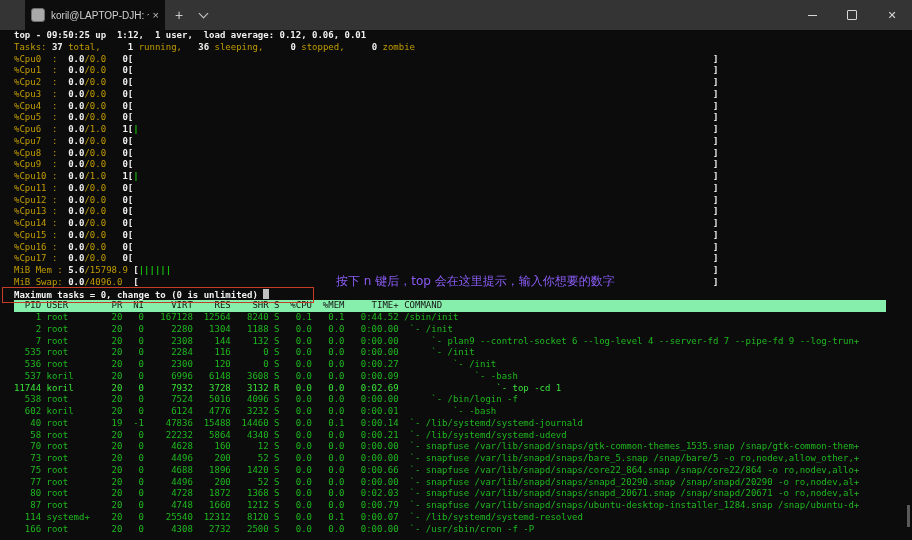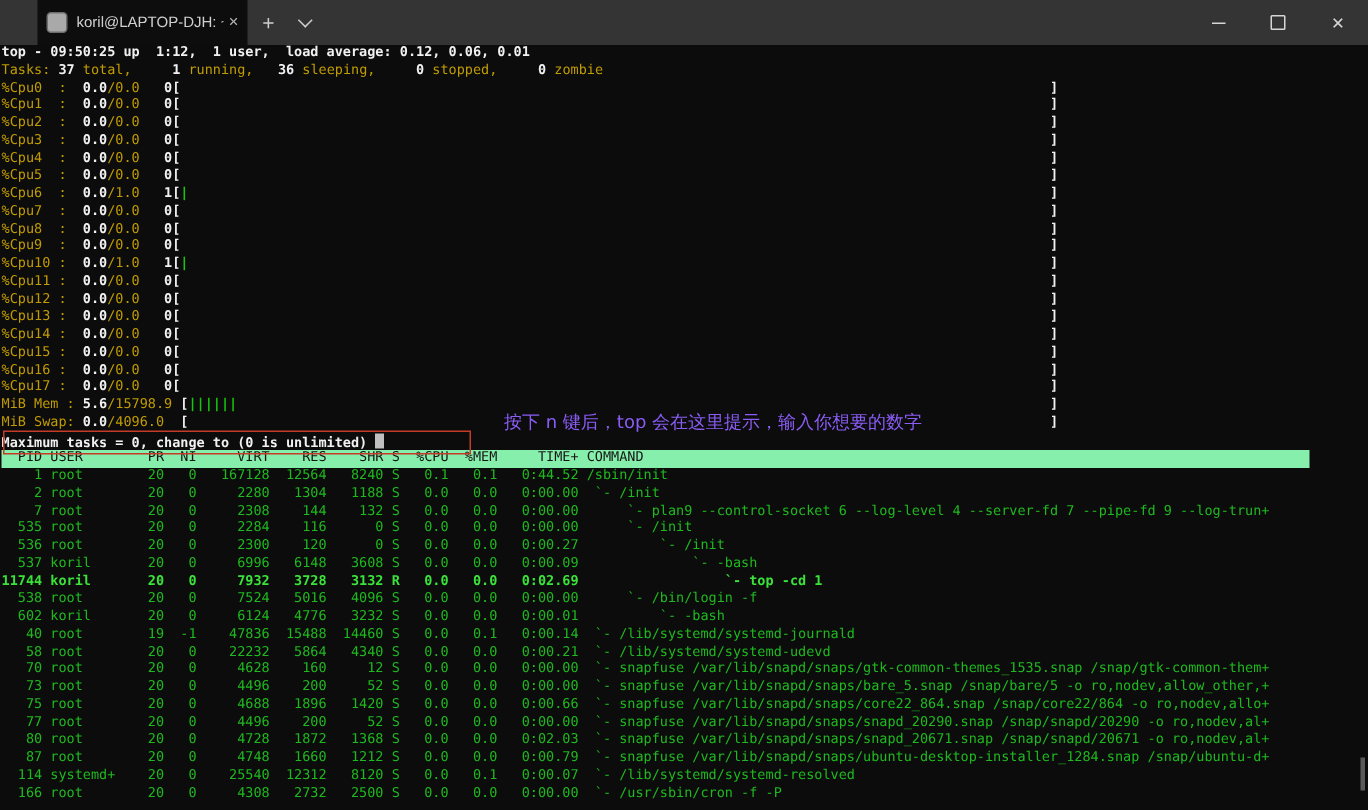--- a/index.html
+++ b/index.html
@@ -21,27 +21,27 @@
   .chev{width:6px;height:6px;border-right:1px solid #cccccc;border-bottom:1px solid #cccccc;
         transform:rotate(45deg);margin-top:-3px;}
   .winbtns{position:absolute;right:0;top:0;height:30px;display:flex;}
   .winbtn{width:40px;height:30px;display:flex;align-items:center;justify-content:center;
           color:#d6d6d6;font:11px "DejaVu Sans",sans-serif;}
   .min-glyph{display:block;width:9px;height:1px;background:#d6d6d6;}
   .max-glyph{display:block;width:8px;height:8px;border:1px solid #d6d6d6;border-radius:1px;}
   
   .term{position:absolute;top:30px;left:0;width:912px;height:510px;background:#0c0c0c;
         font:9px/11.75px "DejaVu Sans Mono",monospace;white-space:pre;
-        padding-left:1px;box-sizing:border-box;overflow:hidden;color:#cccccc;}
+        padding-left:14px;box-sizing:border-box;overflow:hidden;color:#cccccc;}
   .line{height:11.75px;}
   .w{color:#f1f1f1;font-weight:bold;}
   .y{color:#c19c00;margin-top:24px;}
   .bar{color:#16c60c;font-weight:bold;}
   .g{color:#1fb81f;}
-  .grun{color:#3ae23a;font-weight:bold;}
+  .grun{color:#3ae23a;font-weight:normal;}
   .hdr{background:#86efac;color:#141414;width:fit-content;}
   .cursor{display:inline-block;width:5.5px;height:10px;background:#c0c0c0;vertical-align:-1px;}
   
   .annotation-box{position:absolute;left:2px;top:287px;width:310px;height:14px;
                   border:1px solid #c43b28;}
   .annotation-text{position:absolute;left:336px;top:273px;color:#8b5cf6;
                    font:12px "DejaVu Sans",sans-serif;white-space:nowrap;}
   .scroll-thumb{position:absolute;right:2px;top:505px;width:3px;height:22px;background:#5a5a5a;}
 </style>
 </head>

